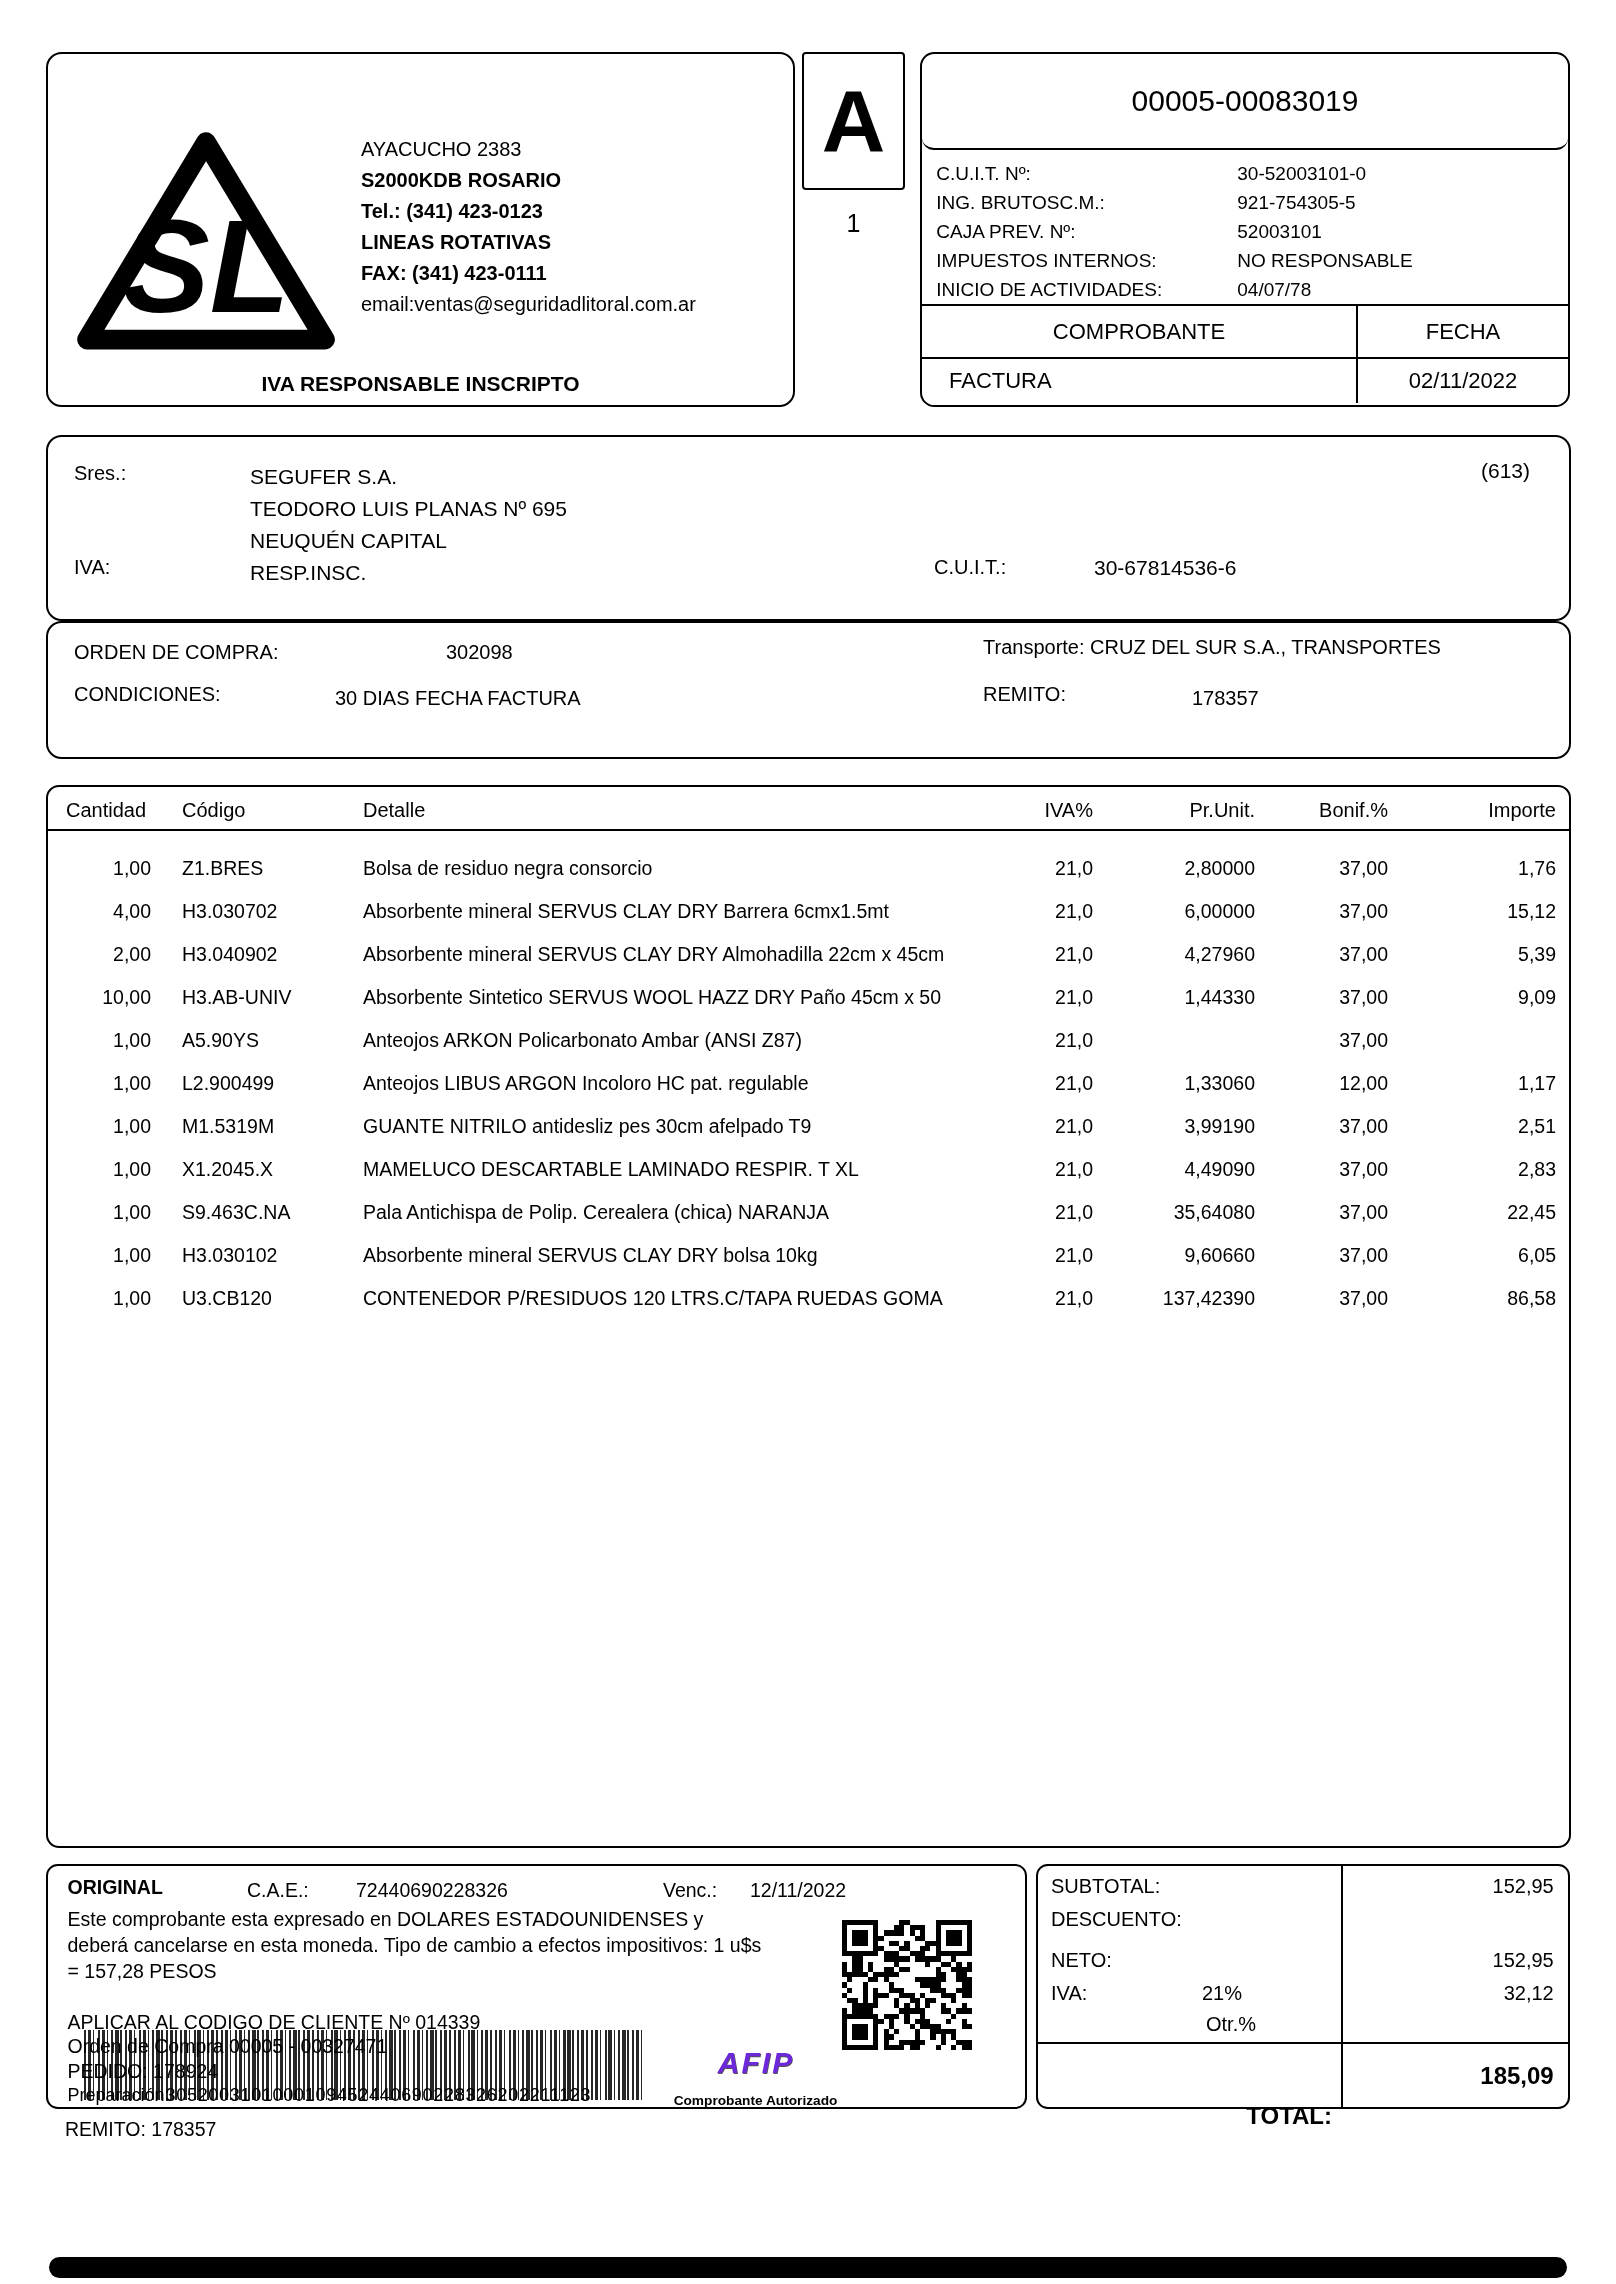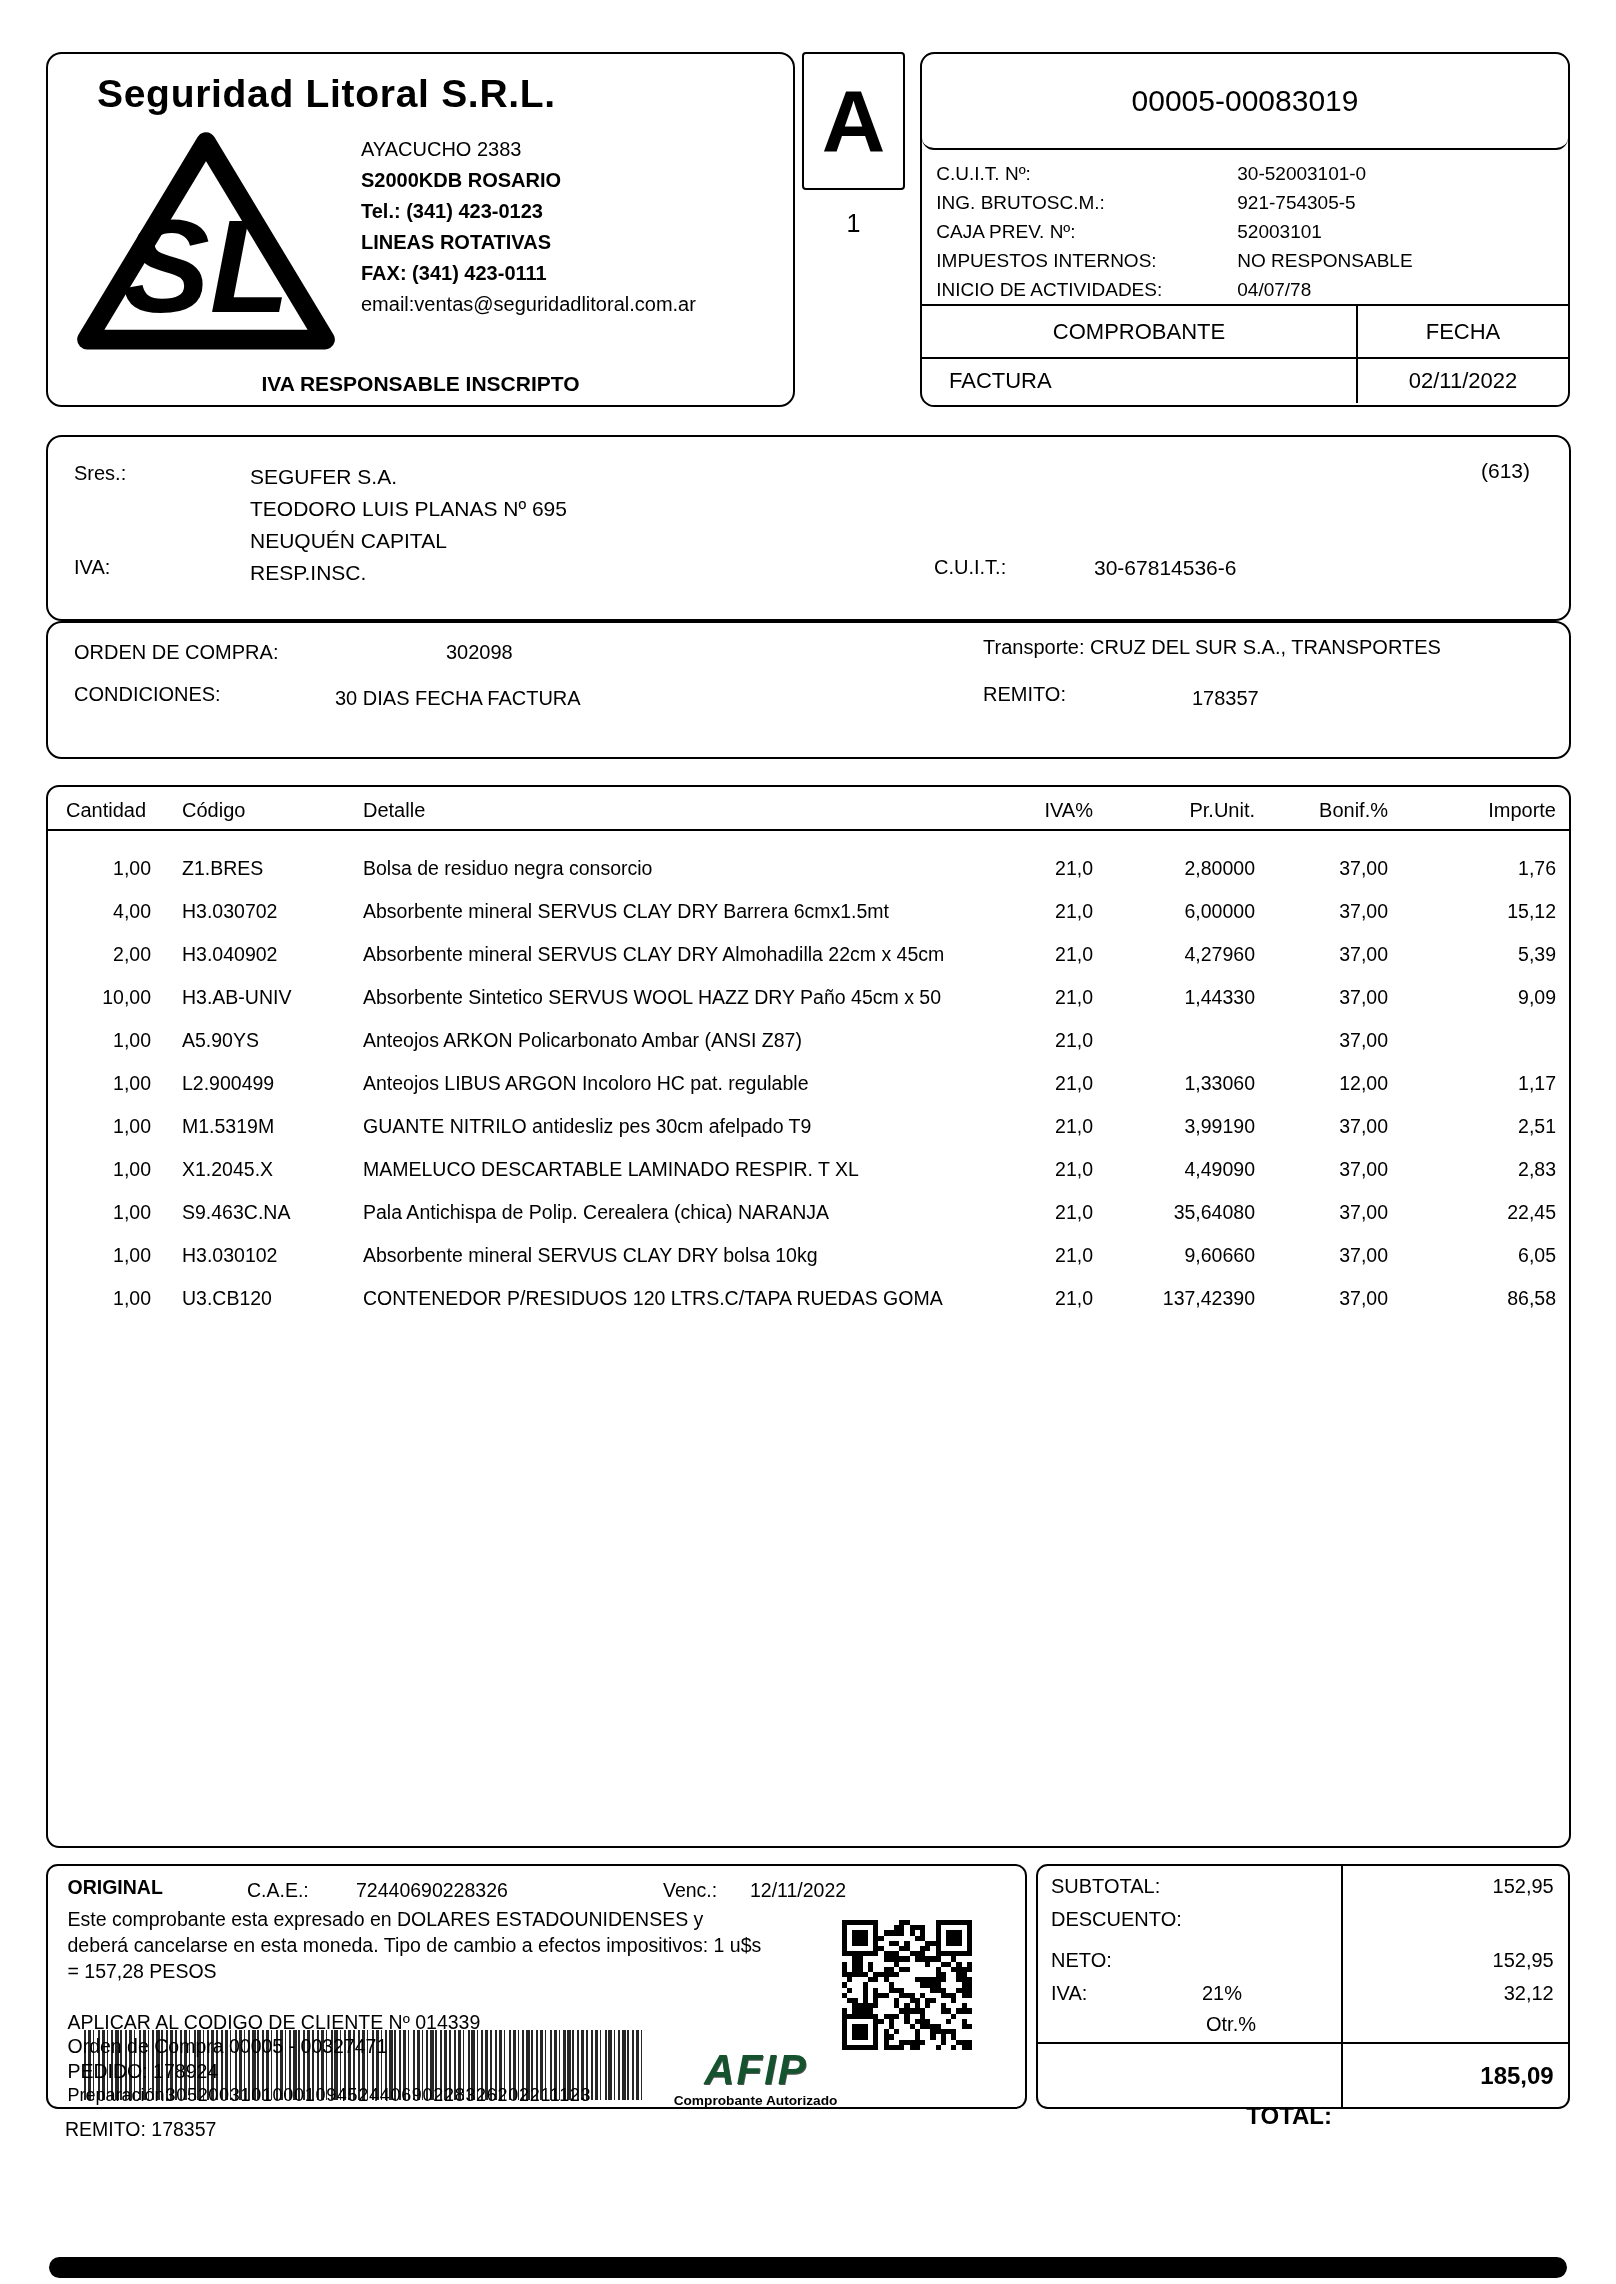--- a/index.html
+++ b/index.html
@@ -68,21 +68,21 @@
   .fl-original { font-weight:bold; font-size:21.5px; }
   .currency-note { width:697px; line-height:26px; }
   .barcode { position:absolute; left:36px; top:164px; width:560px; height:70px; z-index:0;
              background:repeating-linear-gradient(90deg,#000 0 2px,#fff 2px 3.9px,#000 3.9px 7.2px,#fff 7.2px 9px,#000 9px 10.4px,#fff 10.4px 13.7px); opacity:.85; }
   .overbar { z-index:1; background:transparent; }
   .prep-wrap { position:absolute; left:19.5px; top:219px; z-index:1; font-size:18px; }
   .prep-digits { position:absolute; left:98px; top:0; letter-spacing:0.7px; }
   .remito-line { position:absolute; left:65px; top:2118px; font-size:19.5px; }
 
   .afip-logo { position:absolute; left:678px; top:2046px; width:156px; text-align:center; }
-  .afip-text { font-size:42px; font-weight:bold; font-style:italic; color:#14532d; letter-spacing:2px;
+  .afip-text { font-size:30px; font-weight:bold; font-style:italic; color:#6d28d9; letter-spacing:2px;
                text-shadow:0.7px 0.7px 0 #555; }
   .afip-sub { position:absolute; left:661px; top:2093px; width:189px; text-align:center; font-size:13.7px; font-weight:bold; }
 
   .qr { position:absolute; left:842px; top:1920px; width:130px; height:130px; display:grid;
         grid-template-columns:repeat(25,1fr); grid-template-rows:repeat(25,1fr); background:#fff; }
   .qc { background:#fff; } .qc.d { background:#000; }
 
   .totals-box { left:1036px; top:1864px; width:534px; height:245px; border-radius:11.7px; }
   .totals-box span { position:absolute; font-size:20px; }
   .tot-divider { position:absolute; left:303px; top:0; bottom:0; width:0; border-left:2.6px solid #000; }
@@ -90,21 +90,20 @@
   .total-band span { position:absolute; font-weight:bold; font-size:24px; top:18px; }
 
   .bottom-bar { position:absolute; left:49px; top:2257px; width:1518px; height:21px; background:#000; border-radius:10.4px; }
 </style>
 </head>
 <body>
 
 <div class="page">
 
   <div class="box company-box">
-    <div class="company-name">Seguridad Litoral S.R.L.</div>
     <div class="logo-wrap">
       <svg viewBox="0 0 200 172" width="264" height="225">
         <path d="M100 10 L191 161 L9 161 Z" fill="none" stroke="#000" stroke-width="15" stroke-linejoin="round"></path>
         <text x="100" y="140" font-size="100" font-weight="bold" font-style="italic" text-anchor="middle" font-family="Liberation Sans, sans-serif" fill="#000">SL</text>
       </svg>
     </div>
     <div class="addr">
       <div>AYACUCHO 2383</div>
       <div>S2000KDB ROSARIO</div>
       <div>Tel.: (341) 423-0123</div>

